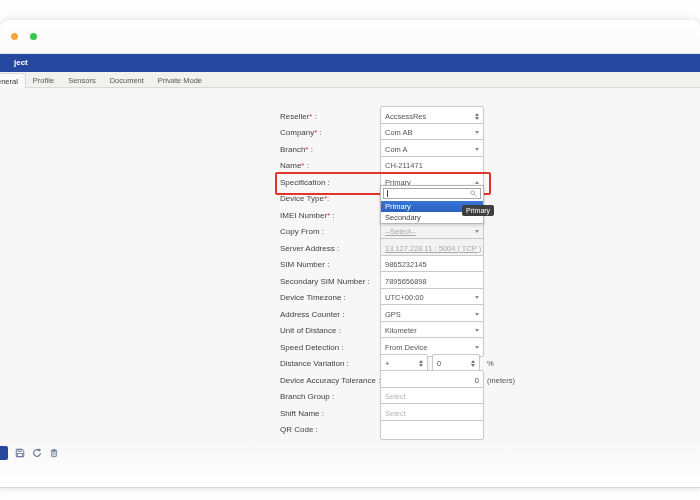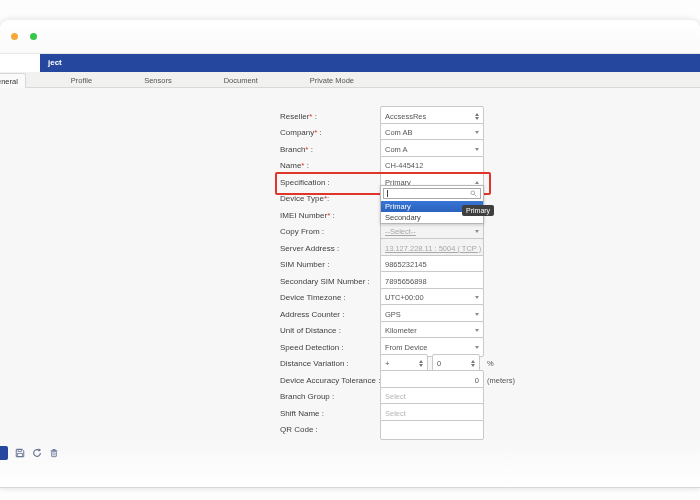--- a/index.html
+++ b/index.html
@@ -6,24 +6,24 @@
   .stage{position:relative;width:700px;height:500px;background:#fdfdfd;overflow:hidden;
          font-family:"Liberation Sans",sans-serif;}
   .window{position:absolute;left:0;top:20px;width:700px;height:467px;background:#fff;
           border-radius:9px 9px 0 0;box-shadow:0 0 6px rgba(0,0,0,.14);border-bottom:1px solid #d8d8d8;}
   .titlebar{height:34px;border-radius:9px 9px 0 0;background:linear-gradient(#ffffff,#fafafa);
             border-bottom:1px solid #e6e6e6;display:flex;align-items:center;padding-left:11px;gap:12px;box-sizing:border-box;}
   .dot{width:7px;height:7px;border-radius:50%;}
   .dot.yellow{background:#f5a93b;}
   .dot.green{background:#35c749;}
   .appbar{height:18px;background:#25479d;color:#fff;font-size:8px;font-weight:bold;
-          line-height:18px;padding-left:8px;margin-left:40px;}
+          line-height:18px;padding-left:14px;}
   .tabsbar{height:16px;background:#f1f1f0;border-bottom:1px solid #d9d9d9;display:flex;
            font-size:7.5px;color:#555;box-sizing:border-box;}
-  .tab{padding:0 7px;line-height:15px;height:15px;margin-top:1px;margin-left:38px;}
+  .tab{padding:0 7px;line-height:15px;height:15px;margin-top:1px;}
   .tab.active{background:#fafafa;border:1px solid #d9d9d9;border-bottom:none;color:#333;
               margin-left:-6px;padding-left:2px;height:15px;border-radius:2px 2px 0 0;}
   .content{position:relative;height:399px;
            background:linear-gradient(180deg,#f7f7f7 0%,#f7f7f7 88%,#ffffff 100%);}
   .form{position:absolute;left:280px;top:22px;}
   .row{display:flex;align-items:center;height:12px;margin-bottom:4.5px;position:relative;}
   .lbl{width:100px;font-size:8px;color:#3f3f3f;white-space:nowrap;flex-shrink:0;}
   .req{color:#d2322d;}
   .fw{width:104px;position:relative;flex-shrink:0;}
   .ctl{height:20px;box-sizing:border-box;border:1px solid #c9c9c9;border-radius:2px;background:#fff;
@@ -116,21 +116,21 @@
                 <span>Com A</span>
                 <i class="car-d"></i>
               </div>
             </div>
         </div>
 
         <div class="row">
           <div class="lbl"><span>Name</span><span class="req">*</span><span> :</span></div>
           <div class="fw">
               <div class="ctl">
-                <span>CH-445412</span>
+                <span>CH-211471</span>
               </div>
             </div>
         </div>
 
         <div class="row">
           <div class="redbox"></div>
           <div class="lbl"><span>Specification</span><span class="req"></span><span> :</span></div>
           <div class="fw">
             <div class="ctl sel">
                 <span>Primary</span>

